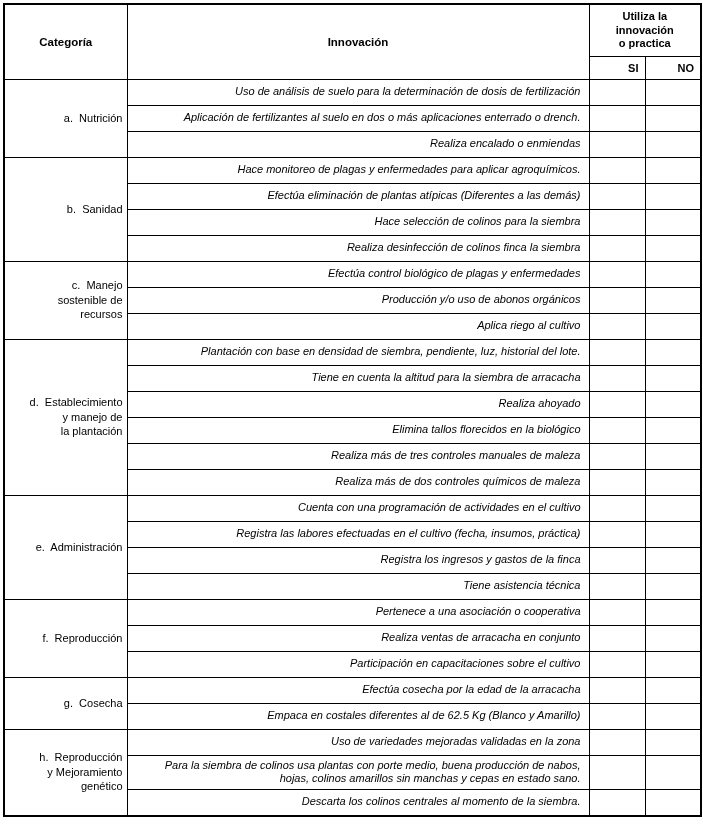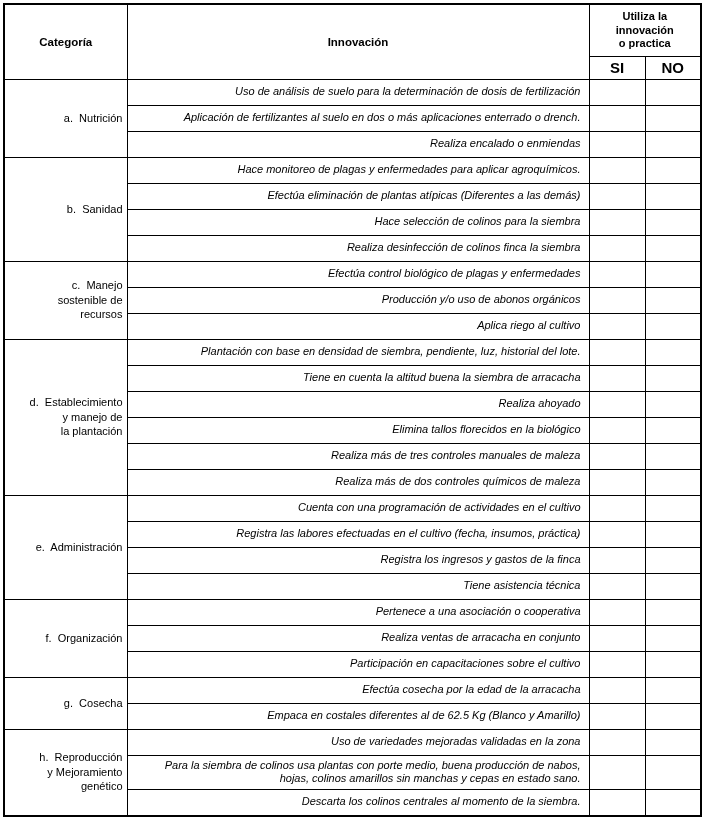--- a/index.html
+++ b/index.html
@@ -23,21 +23,21 @@
     vertical-align: middle;
     font-size: 11.5px;
     padding: 2px 6px;
   }
   th.use-group {
     white-space: pre-line;
     line-height: 1.22;
     height: 52px;
     font-size: 11px;
   }
-  th.sino { height: 23px; font-size: 15px; }
+  th.sino { height: 23px; font-size: 11px; text-align: right; }
   td.cat {
     font-size: 11px;
     vertical-align: middle;
     text-align: right;
     padding: 2px 4px 2px 6px;
     white-space: pre-wrap;
     line-height: 1.35;
     font-weight: normal;
   }
   td.inn {
@@ -137,21 +137,21 @@
 
     <tr>
       <td class="cat" rowspan="6">d.  Establecimiento
 y manejo de
 la plantación</td>
       <td class="inn">Plantación con base en densidad de siembra, pendiente, luz, historial del lote.</td>
       <td class="chk"></td>
       <td class="chk"></td>
     </tr>
     <tr>
-      <td class="inn">Tiene en cuenta la altitud buena la siembra de arracacha</td>
+      <td class="inn">Tiene en cuenta la altitud para la siembra de arracacha</td>
       <td class="chk"></td>
       <td class="chk"></td>
     </tr>
     <tr>
       <td class="inn">Realiza ahoyado</td>
       <td class="chk"></td>
       <td class="chk"></td>
     </tr>
     <tr>
       <td class="inn">Elimina tallos florecidos en la biológico</td>
@@ -185,21 +185,21 @@
       <td class="chk"></td>
       <td class="chk"></td>
     </tr>
     <tr>
       <td class="inn">Tiene asistencia técnica</td>
       <td class="chk"></td>
       <td class="chk"></td>
     </tr>
 
     <tr>
-      <td class="cat" rowspan="3">f.  Organización</td>
+      <td class="cat" rowspan="3">f.  Reproducción</td>
       <td class="inn">Pertenece a una asociación o cooperativa</td>
       <td class="chk"></td>
       <td class="chk"></td>
     </tr>
     <tr>
       <td class="inn">Realiza ventas de arracacha en conjunto</td>
       <td class="chk"></td>
       <td class="chk"></td>
     </tr>
     <tr>

